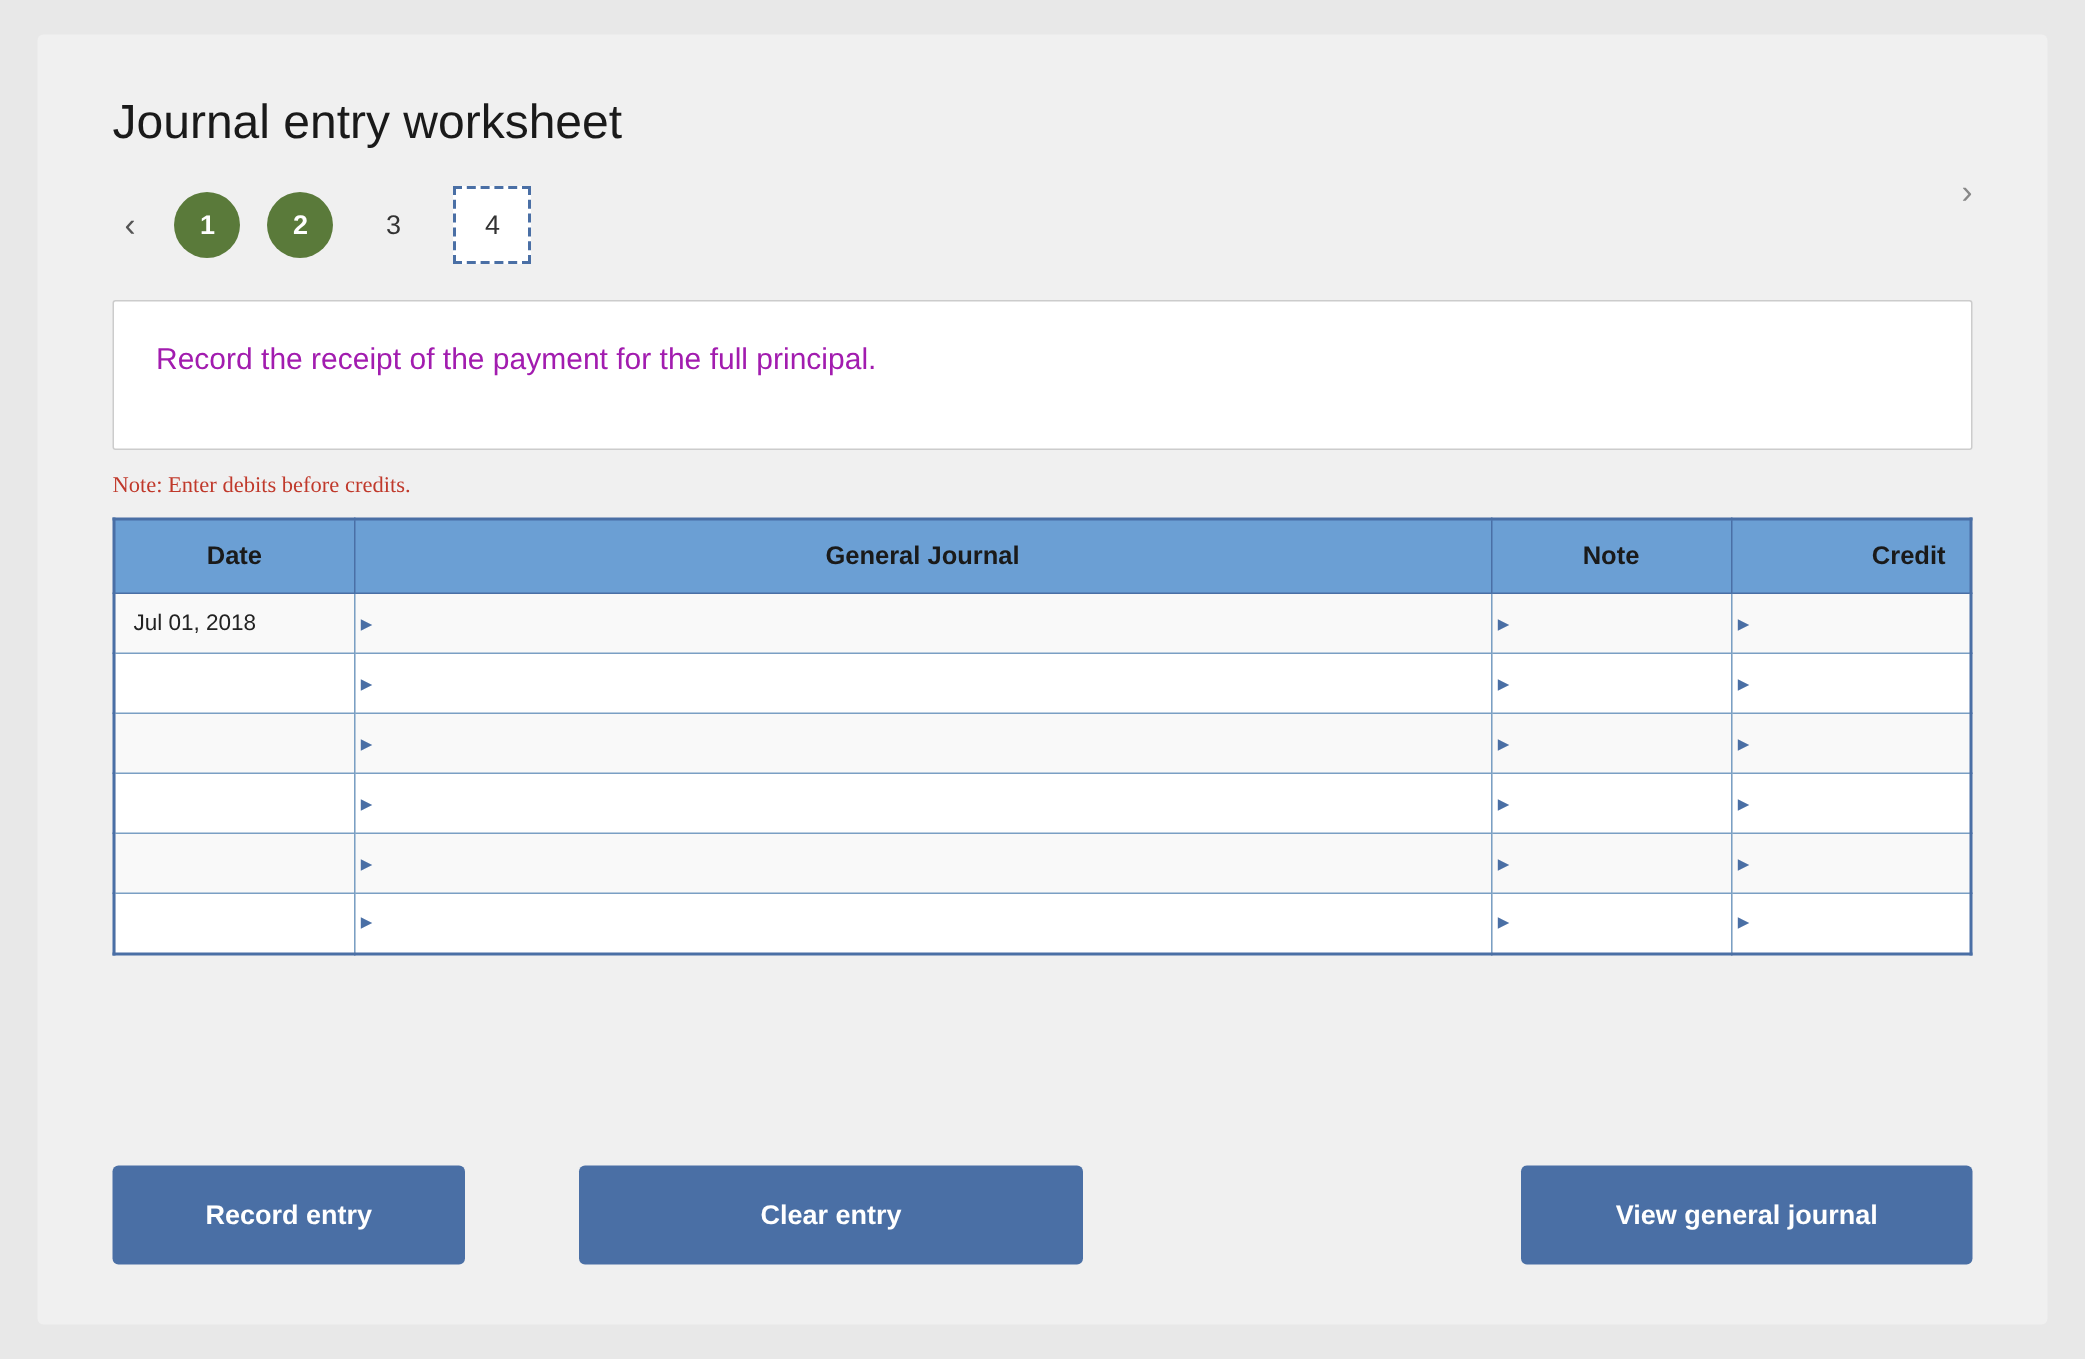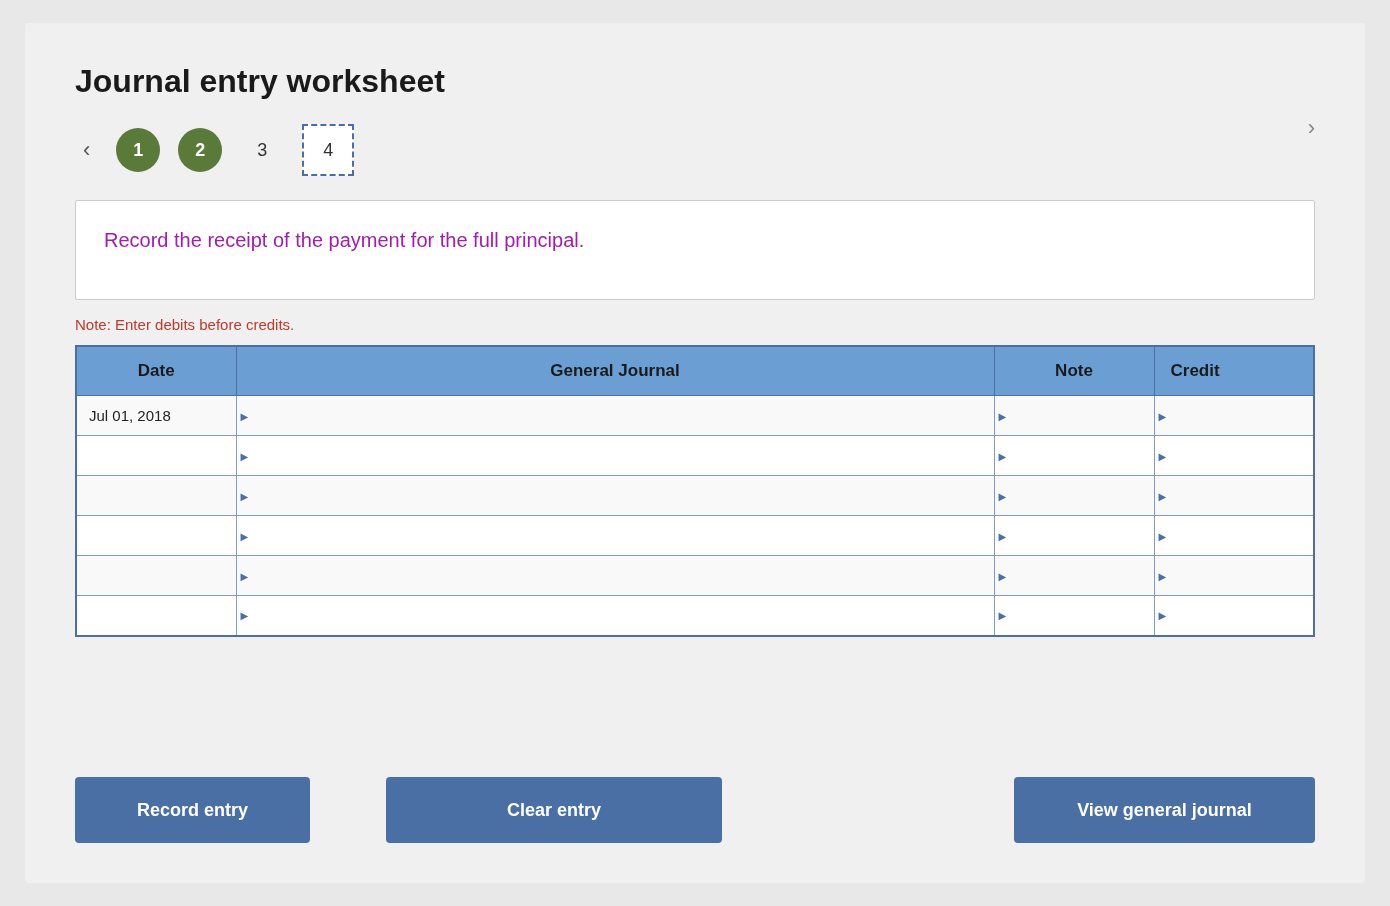--- a/index.html
+++ b/index.html
@@ -22,21 +22,21 @@
       background: #f0f0f0;
       width: 1340px;
       height: 860px;
       border-radius: 4px;
       padding: 40px 50px;
       position: relative;
     }
 
     .page-title {
       font-size: 32px;
-      font-weight: 700;
+      font-weight: 400;
       color: #1a1a1a;
       margin-bottom: 24px;
       font-family: 'Segoe UI', Arial, sans-serif;
     }
 
     .step-nav {
       display: flex;
       align-items: center;
       gap: 18px;
       margin-bottom: 24px;
@@ -101,21 +101,21 @@
     .instruction-text {
       font-size: 20px;
       color: #a21caf;
       line-height: 1.5;
     }
 
     .note-text {
       color: #c0392b;
       font-size: 15px;
       margin-bottom: 12px;
-      font-family: Liberation Sans, sans-serif;
+      font-family: Liberation Serif, serif;
     }
 
     .journal-table {
       width: 100%;
       border-collapse: collapse;
       border: 2px solid #4a6fa5;
     }
 
     .journal-table thead tr {
       background: #6b9fd4;
@@ -140,21 +140,21 @@
       text-align: center;
     }
 
     .journal-table thead th.debit-col {
       width: 160px;
       text-align: center;
     }
 
     .journal-table thead th.credit-col {
       width: 160px;
-      text-align: left;
+      text-align: right;
     }
 
     .journal-table tbody tr {
       background: white;
       border-radius: 12px;
     }
 
     .journal-table tbody tr:nth-child(odd) {
       background: #f9f9f9;
     }

